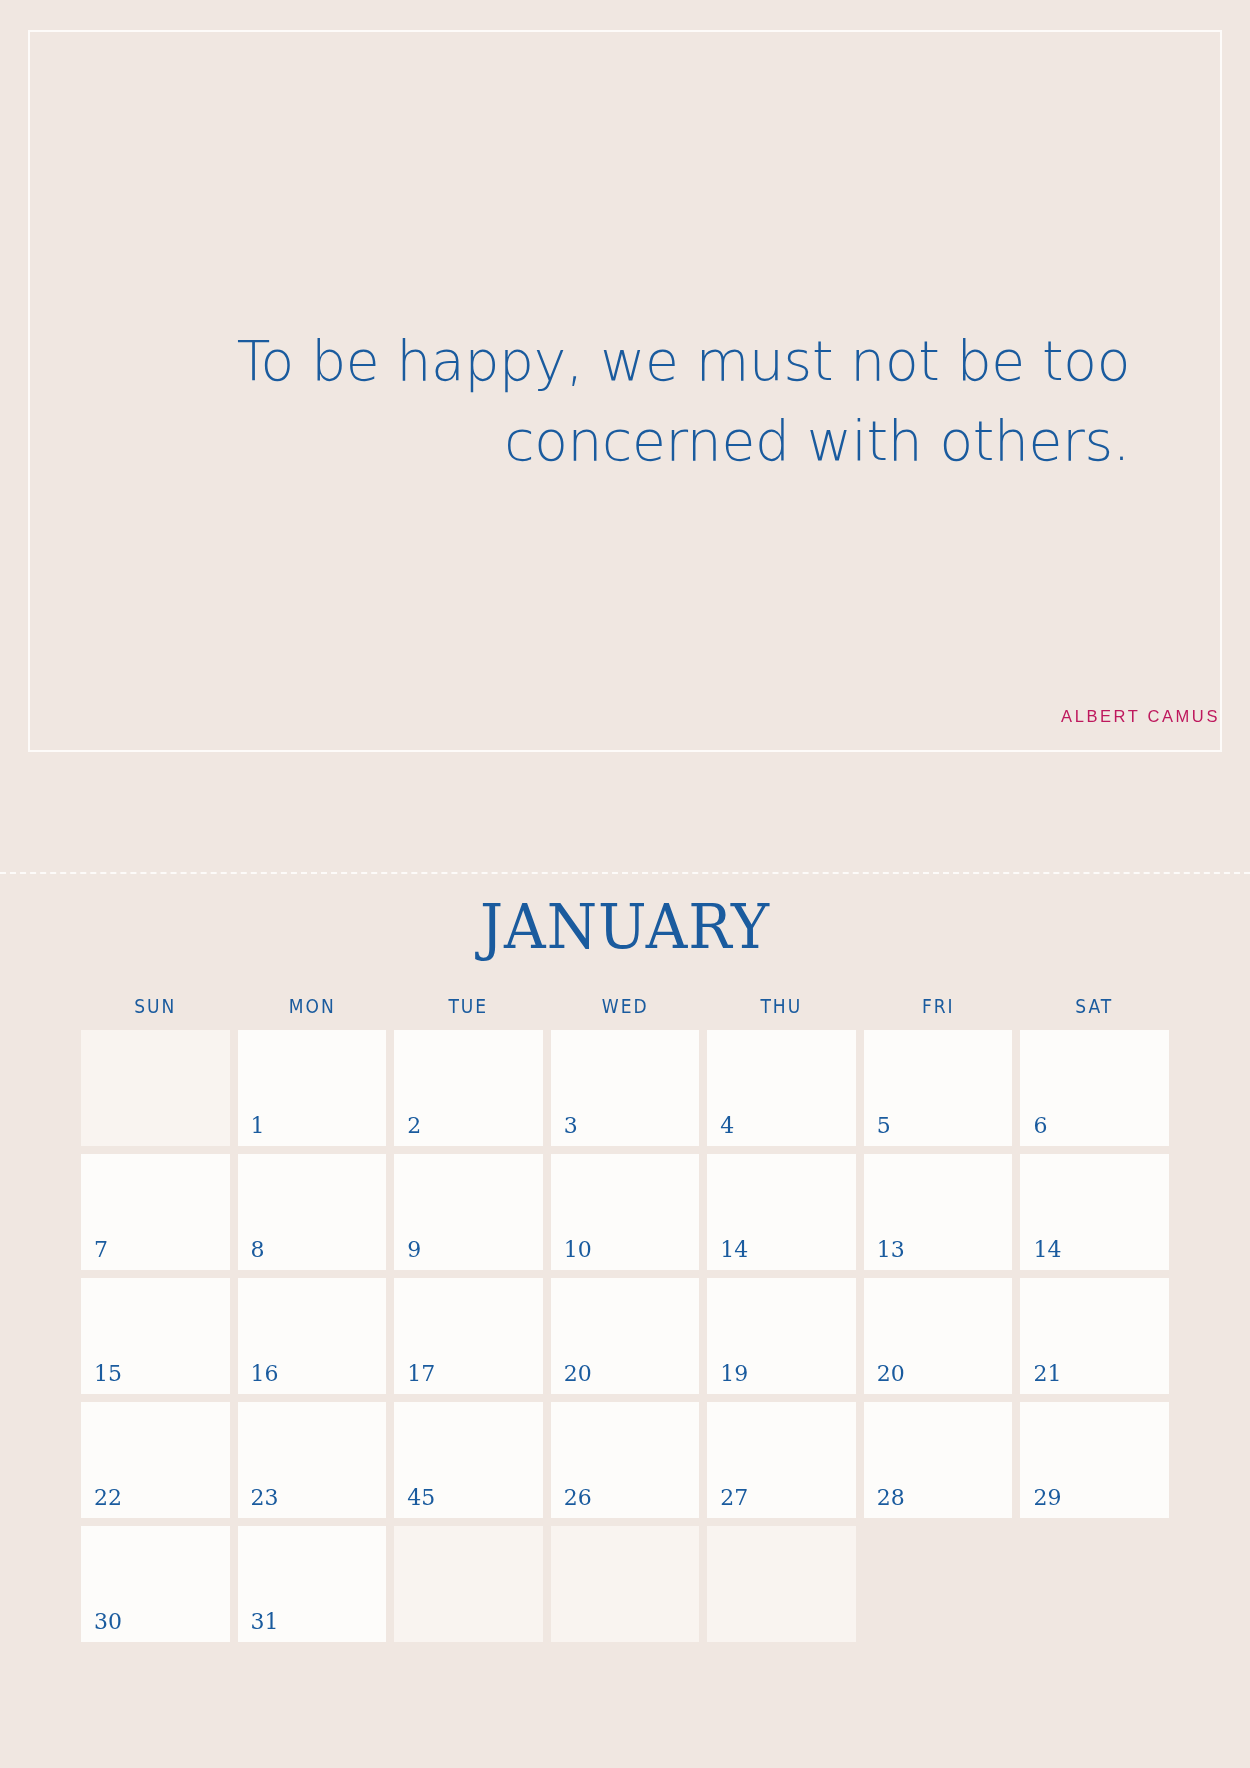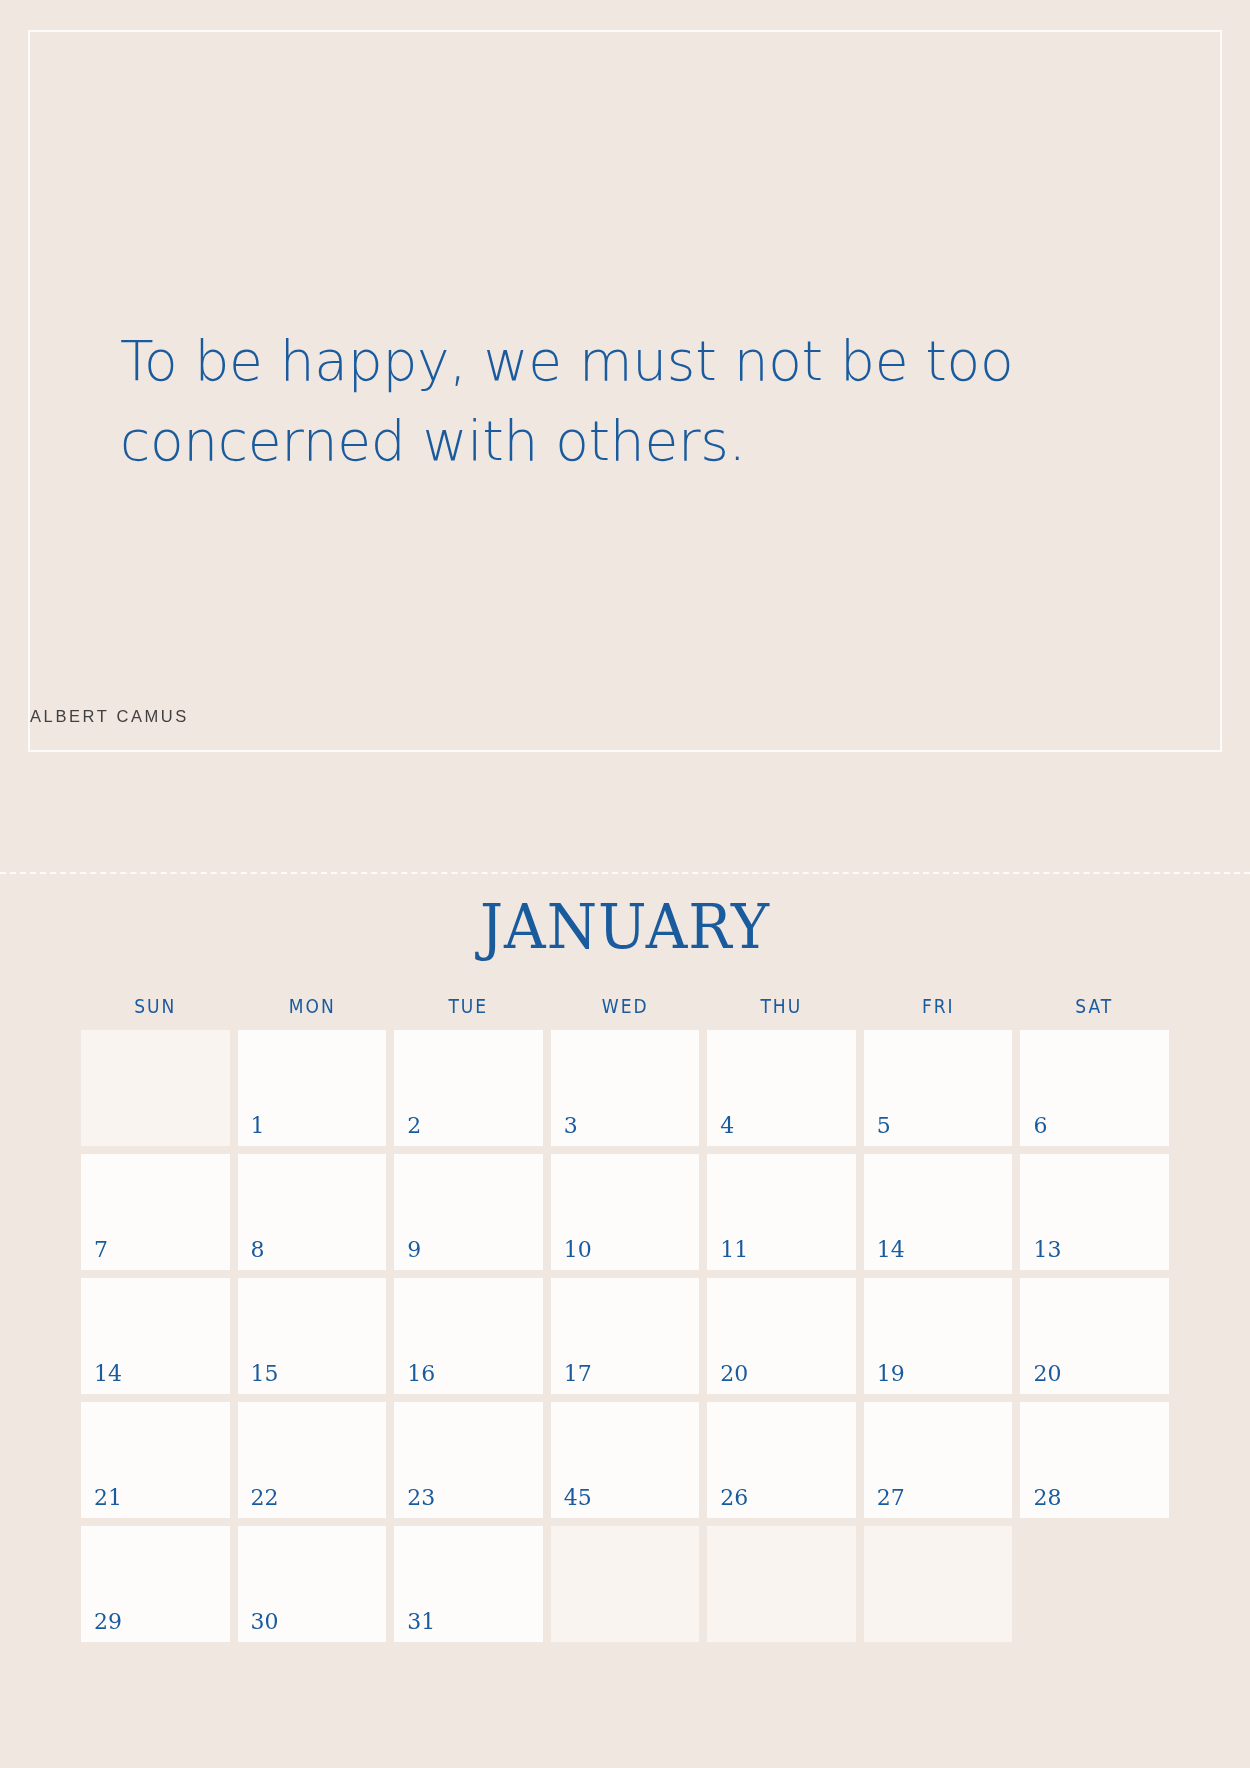--- a/index.html
+++ b/index.html
@@ -23,40 +23,40 @@
     width: 1194px;
     height: 722px;
     border: 2px solid #fdfbf9;
     box-sizing: border-box;
   }
   .quote-inner {
     position: absolute;
     left: 0;
     right: 0;
     top: 290px;
-    text-align: left;
+    text-align: right;
   }
   .quote-text {
     color: #1a5b9e;
     font-family: "DejaVu Sans", sans-serif;
     font-weight: 300;
     font-size: 55px;
     line-height: 1.45;
     letter-spacing: -0.3px;
     margin: 0 auto;
     width: 1010px;
     white-space: pre-line;
   }
   .attribution {
     position: absolute;
     left: 0;
     right: 0;
     top: 675px;
-    text-align: left;
-    color: #404040;
+    text-align: right;
+    color: #be185d;
     font-family: "Liberation Sans", sans-serif;
     font-size: 16.5px;
     font-weight: 400;
     letter-spacing: 2.6px;
   }
 
   
   .divider {
     position: absolute;
     left: 0;
@@ -179,23 +179,20 @@
       <div class="day-cell">
         <span class="day-num">8</span>
       </div>
       <div class="day-cell">
         <span class="day-num">9</span>
       </div>
       <div class="day-cell">
         <span class="day-num">10</span>
       </div>
       <div class="day-cell">
-        <span class="day-num">11</span>
-      </div>
-      <div class="day-cell">
         <span class="day-num">14</span>
       </div>
       <div class="day-cell">
         <span class="day-num">13</span>
       </div>
       <div class="day-cell">
         <span class="day-num">14</span>
       </div>
       <div class="day-cell">
         <span class="day-num">15</span>

